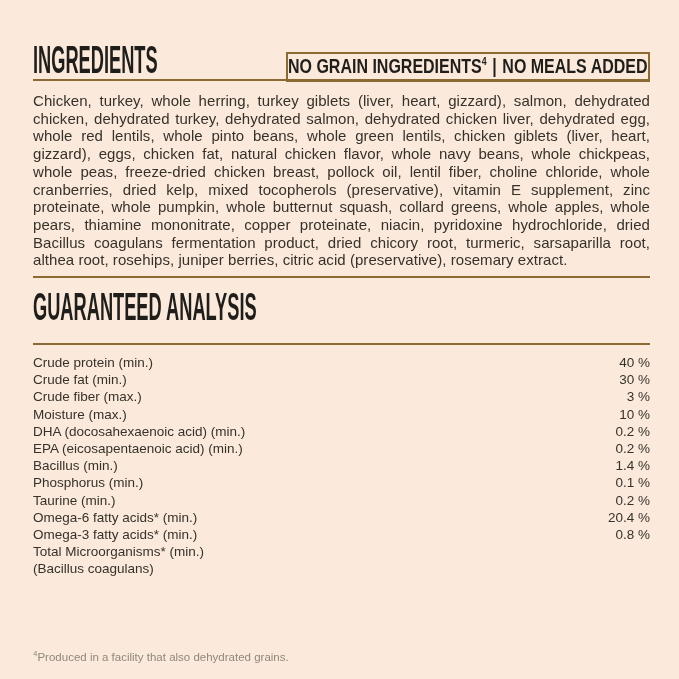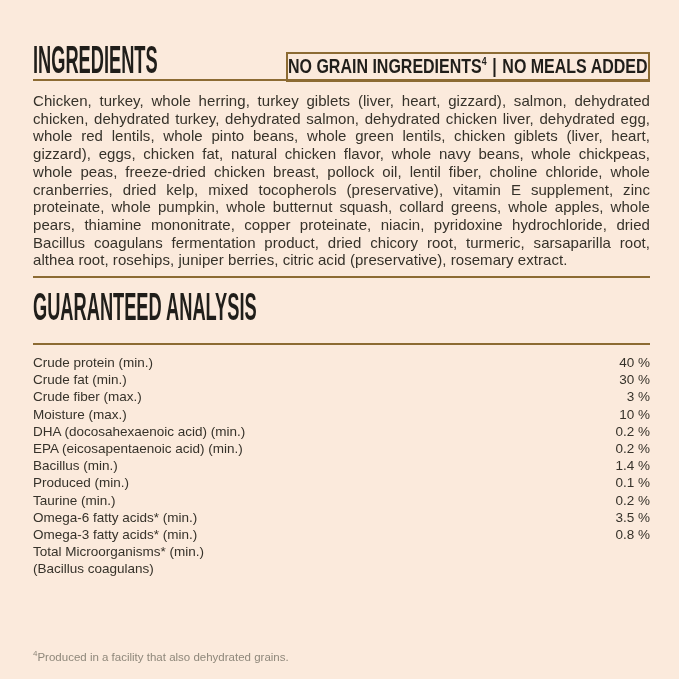--- a/index.html
+++ b/index.html
@@ -172,30 +172,30 @@
       </div>
       <div class="row">
         <span class="row-label">EPA (eicosapentaenoic acid) (min.)</span>
         <span class="row-value">0.2 %</span>
       </div>
       <div class="row">
         <span class="row-label">Bacillus (min.)</span>
         <span class="row-value">1.4 %</span>
       </div>
       <div class="row">
-        <span class="row-label">Produced (min.)</span>
+        <span class="row-label">Phosphorus (min.)</span>
         <span class="row-value">0.1 %</span>
       </div>
       <div class="row">
         <span class="row-label">Taurine (min.)</span>
         <span class="row-value">0.2 %</span>
       </div>
       <div class="row">
         <span class="row-label">Omega-6 fatty acids* (min.)</span>
-        <span class="row-value">3.5 %</span>
+        <span class="row-value">20.4 %</span>
       </div>
       <div class="row">
         <span class="row-label">Omega-3 fatty acids* (min.)</span>
         <span class="row-value">0.8 %</span>
       </div>
       <div class="row">
         <span class="row-label">Total Microorganisms* (min.)</span>
       </div>
       <div class="row">
         <span class="row-label">(Bacillus coagulans)</span>

